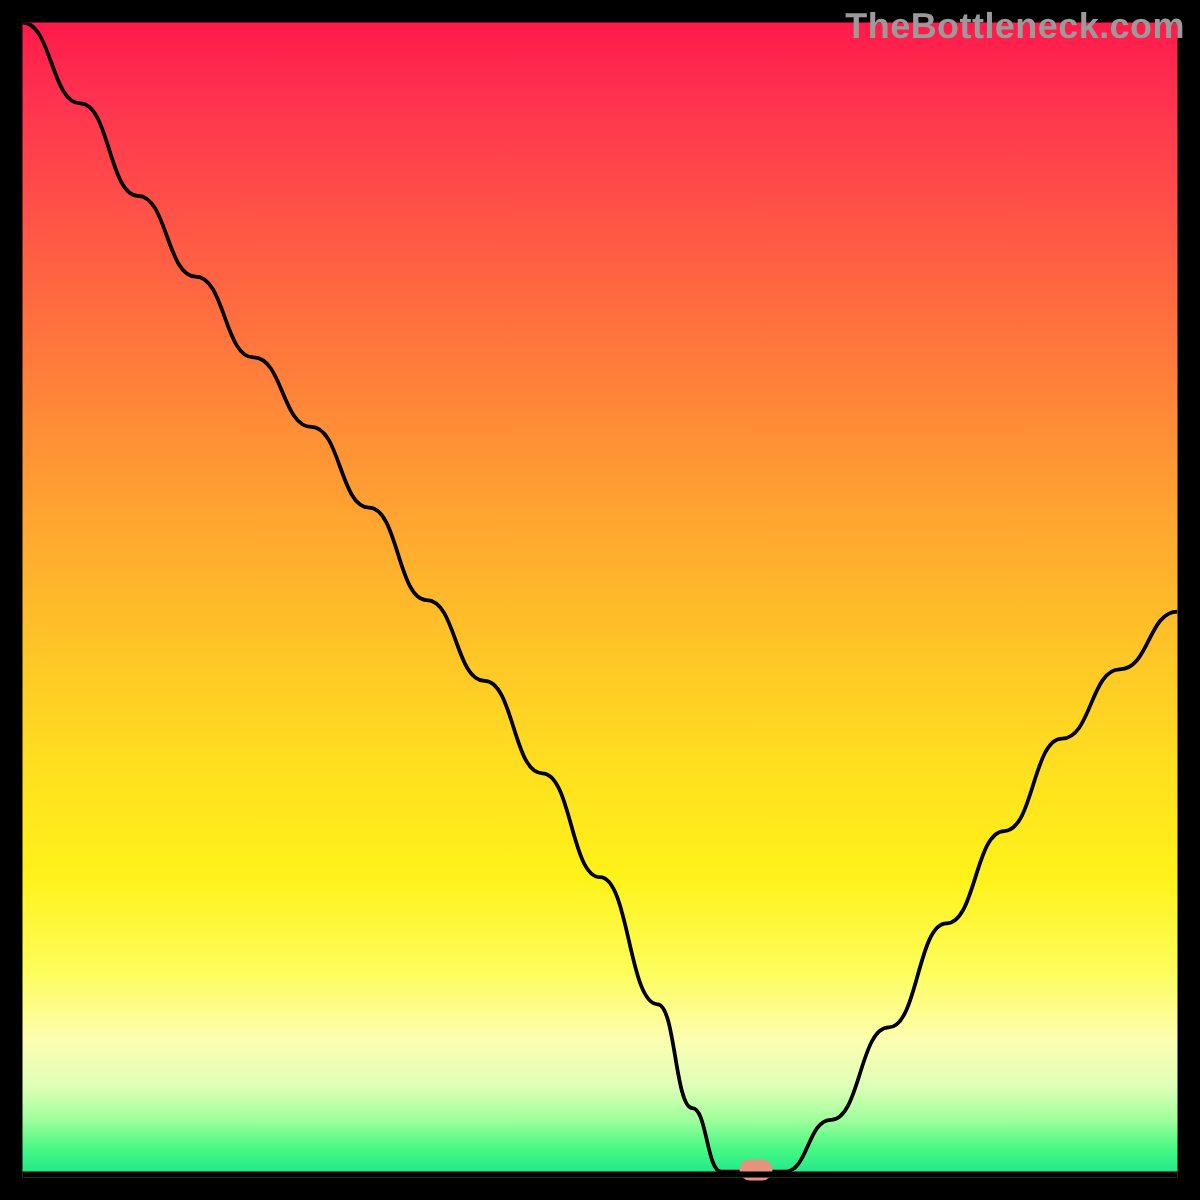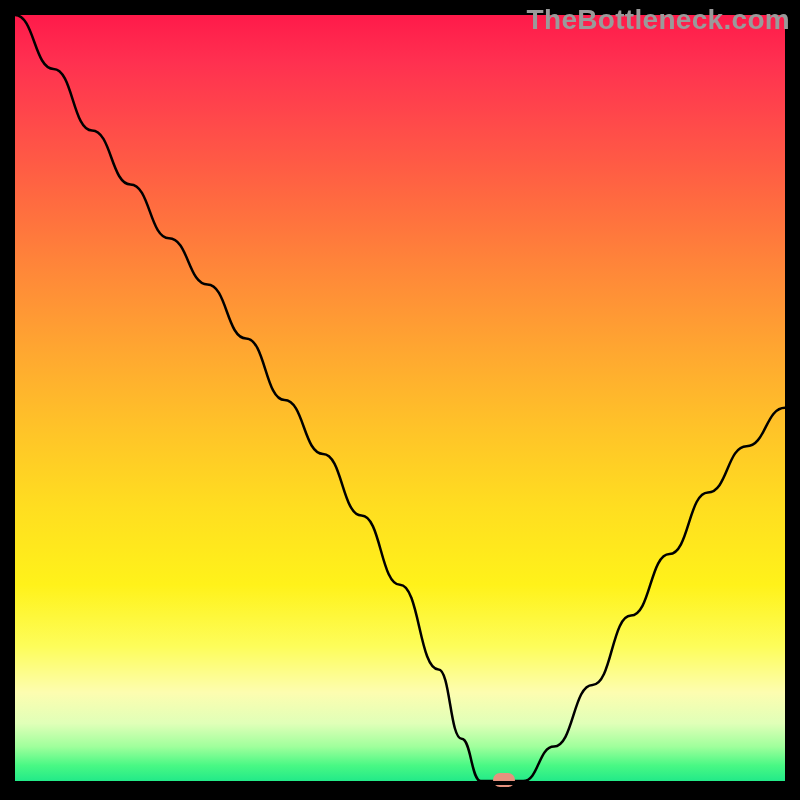--- a/index.html
+++ b/index.html
@@ -24,21 +24,21 @@
       #48f884 97.5%,
       #18e68a 100%);
   }
   .curve{position:absolute;inset:0;}
   .curve path{fill:none;stroke:#000;stroke-width:2.5px;}
   .marker{position:absolute;width:22px;height:14px;border-radius:7px;background:#e6927e;transform:translate(-50%,-50%);}
   .bottom-bar{position:absolute;left:0;right:0;bottom:0;height:4px;background:#000;}
   .watermark{
     position:absolute;top:4px;right:10px;
     font-family:Arial, Helvetica, sans-serif;
-    font-size:28px;color:#9a9a9a;font-weight:600;
+    font-size:24px;color:#9a9a9a;font-weight:600;
     letter-spacing:0.3px;
   }
 </style>
 </head>
 <body>
 
 <div class="chart-wrap">
 
   <div class="plot">
     <div class="gradient"></div>

